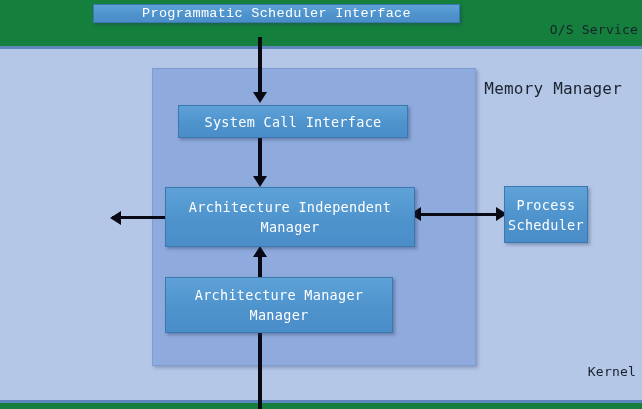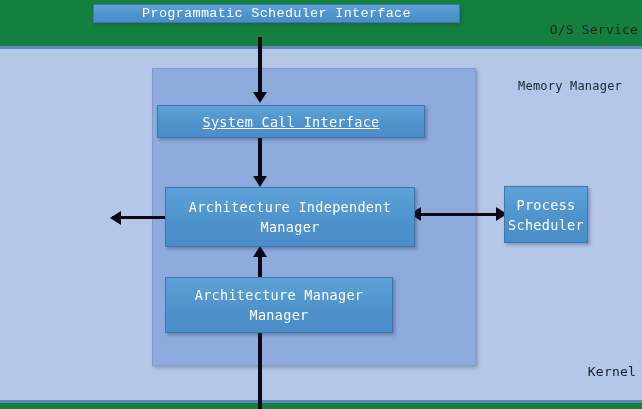--- a/index.html
+++ b/index.html
@@ -60,21 +60,21 @@
     height: 298px;
     background: #8faadc;
     border: 1px solid #7e9ccf;
     box-shadow: 2px 2px 3px rgba(40, 60, 100, 0.30);
     box-sizing: border-box;
   }
   .mm-title {
     position: absolute;
     right: 20px;
     top: 79px;
-    font-size: 12px;
+    font-size: 16px;
     color: #1b2430;
     letter-spacing: 0.2px;
     white-space: nowrap;
     z-index: 5;
   }
 
   
   .node {
     position: absolute;
     box-sizing: border-box;
@@ -87,21 +87,21 @@
     letter-spacing: 0.3px;
     display: flex;
     align-items: center;
     justify-content: center;
     text-align: center;
     z-index: 4;
     padding: 2px 4px;
   }
 
   .node-psi    { left: 93px;  top: 4px;   width: 367px; height: 19px; font-family: Liberation Mono, monospace; }
-  .node-sci    { left: 157px; top: 105px; width: 268px; height: 33px; text-decoration: underline; }
+  .node-sci    { left: 178px; top: 105px; width: 230px; height: 33px; }
   .node-aim    { left: 165px; top: 187px; width: 250px; height: 60px; }
   .node-asm    { left: 165px; top: 277px; width: 228px; height: 56px; }
   .node-fs     { left: 12px;  top: 194px; width: 100px; height: 47px; }
   .node-ps     { left: 504px; top: 186px; width: 84px; height: 57px; }
 
   
   .vline {
     position: absolute;
     background: #0a0a14;
     z-index: 3;

